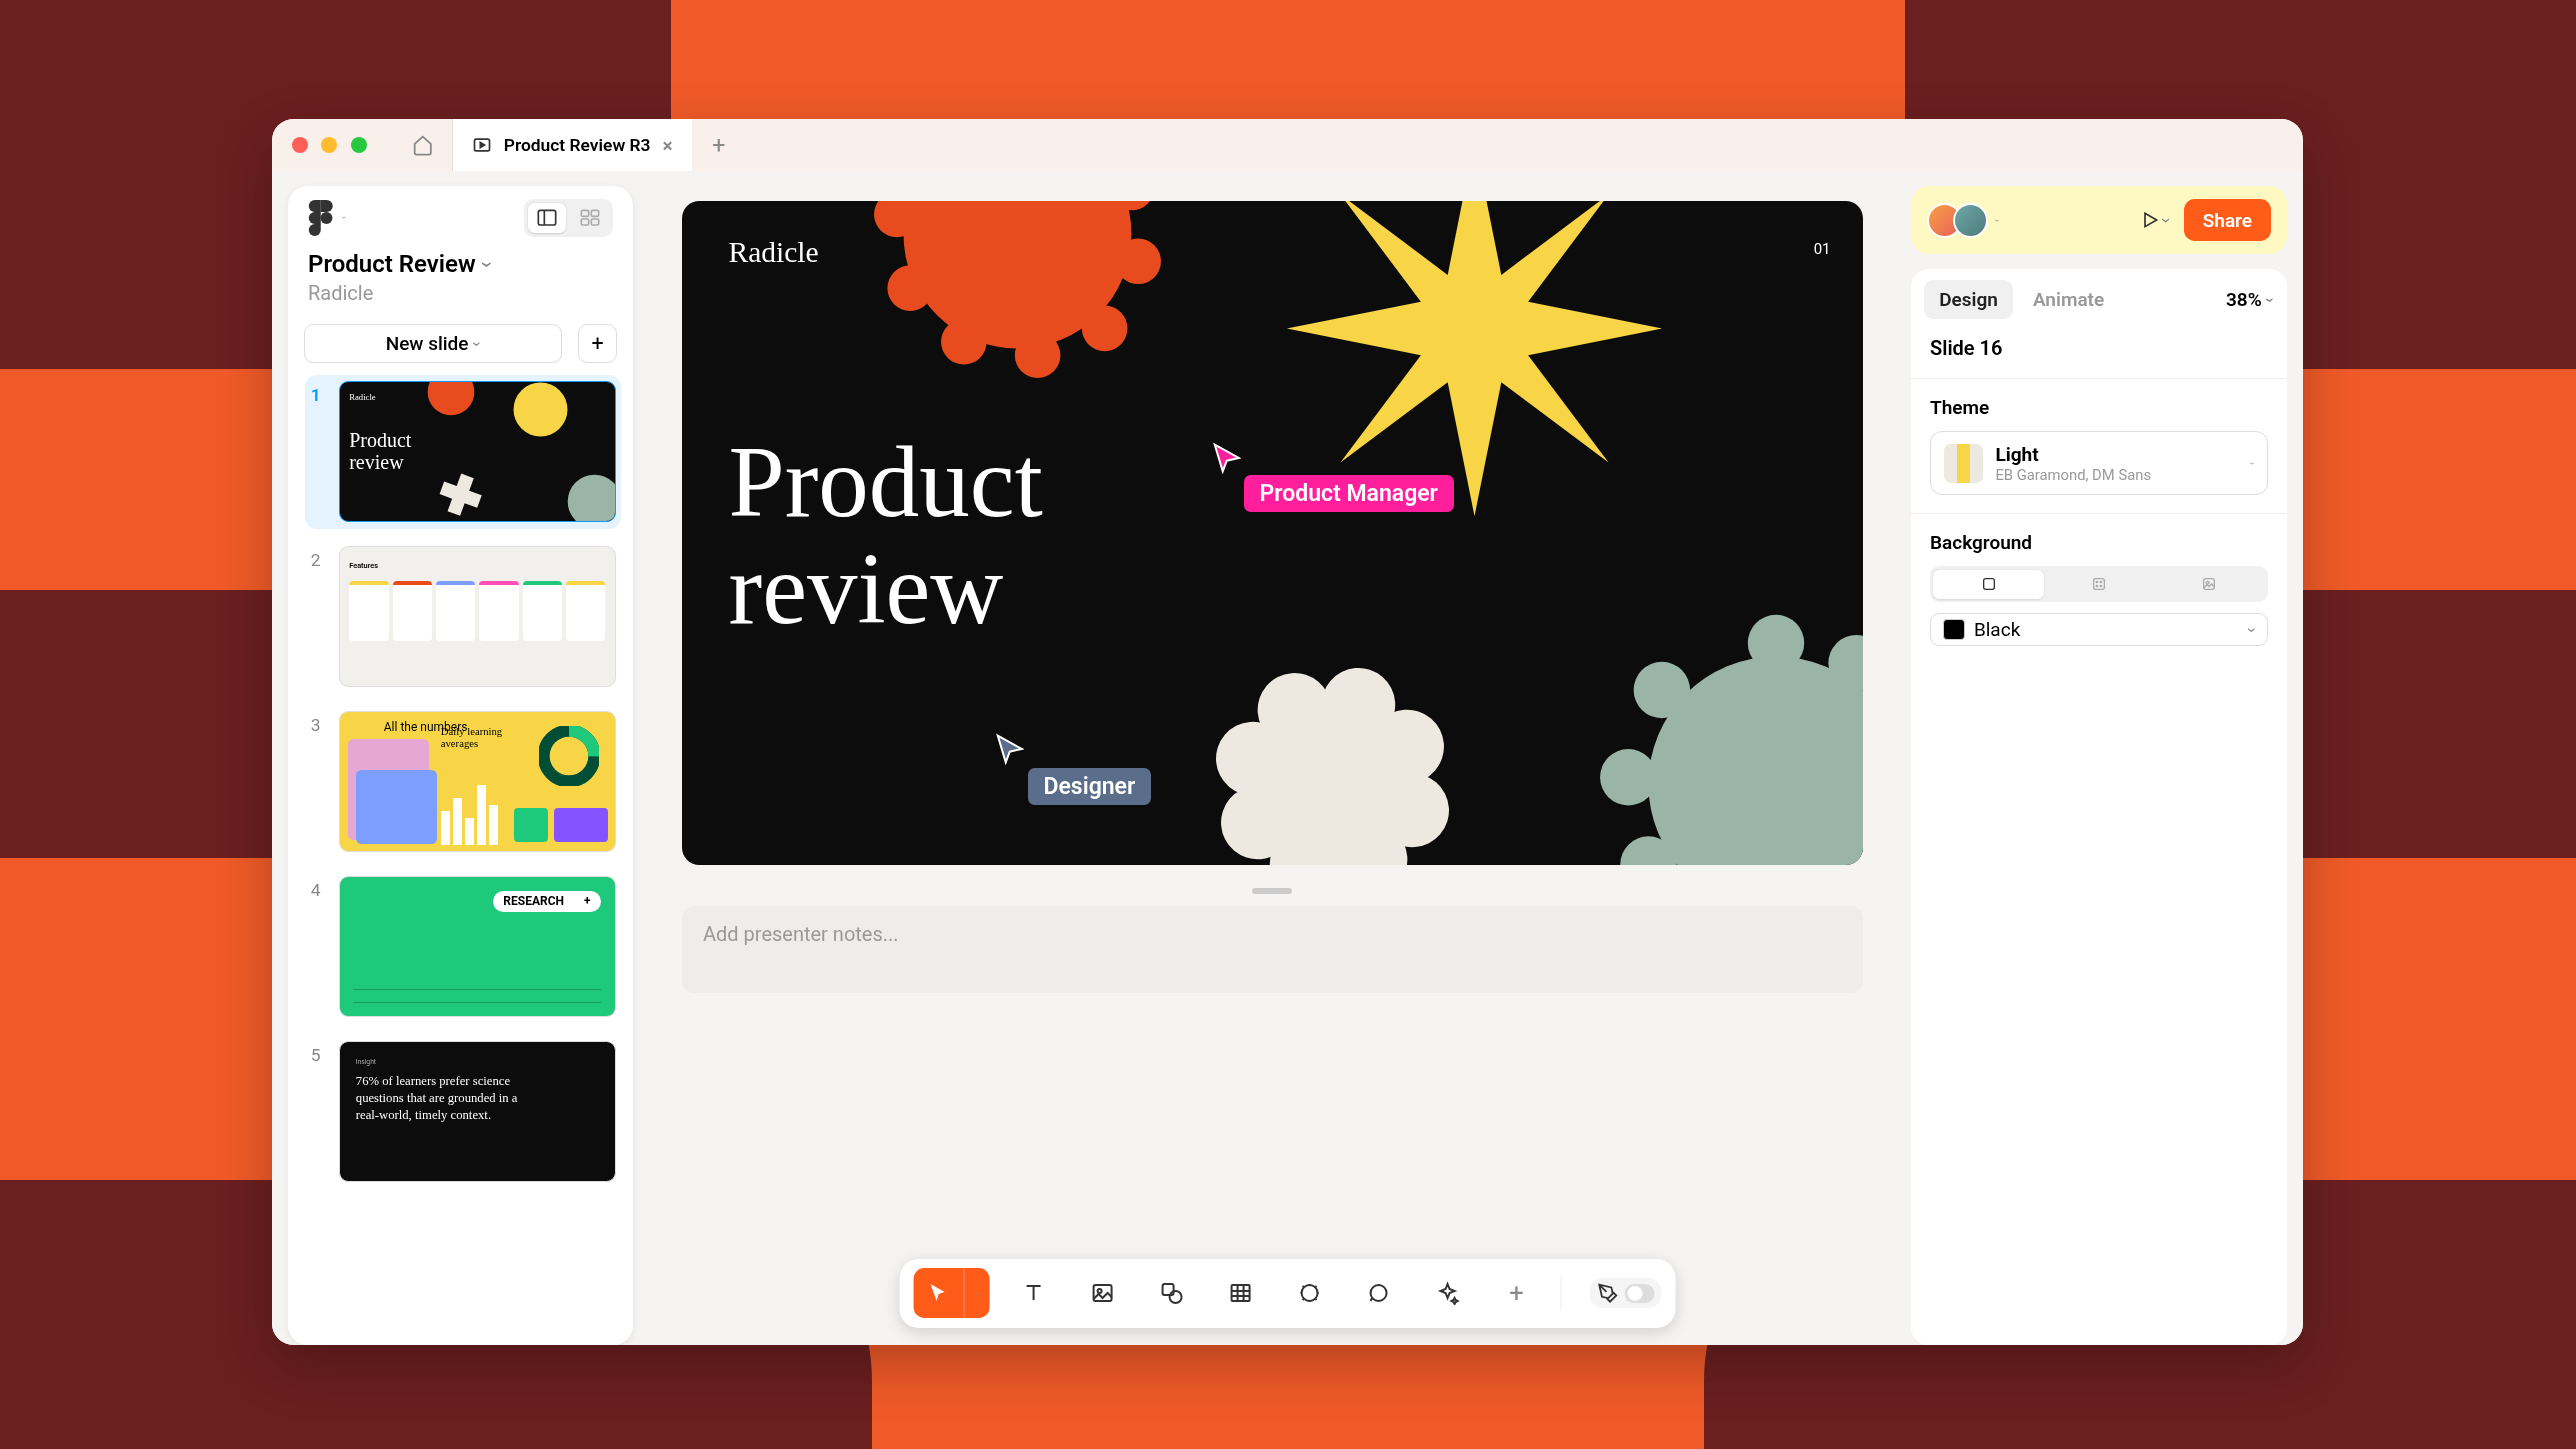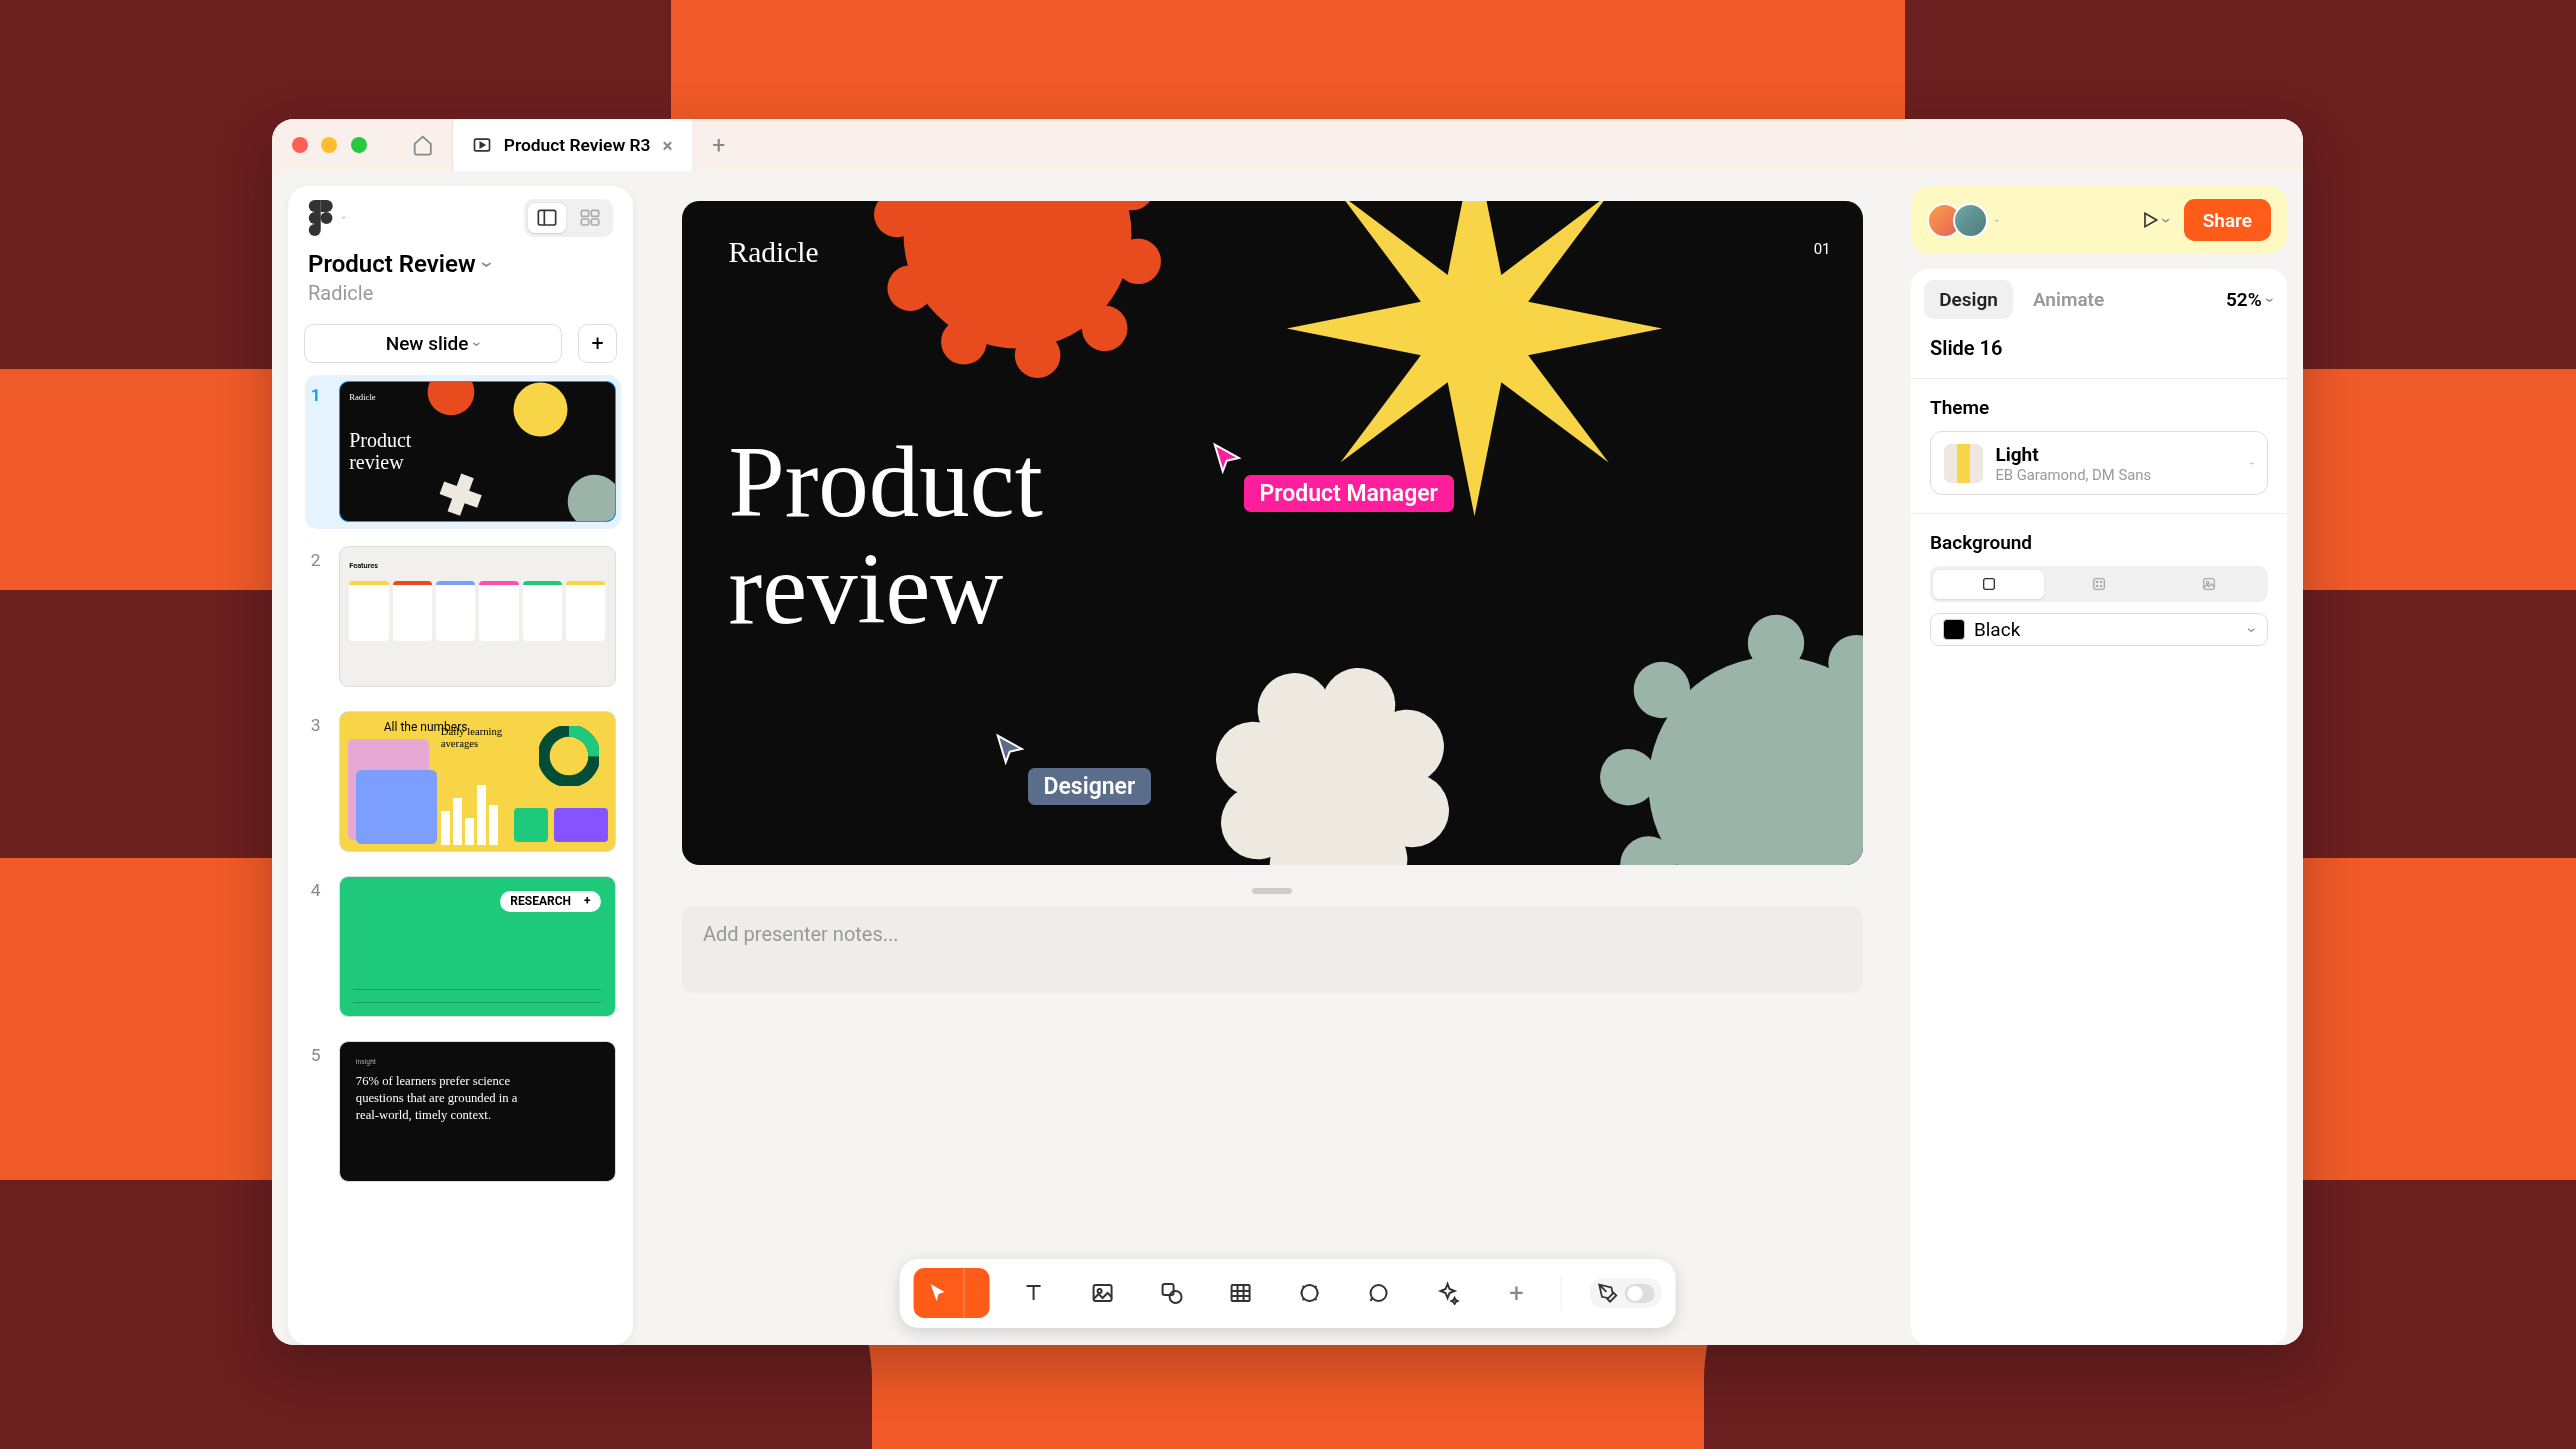--- a/index.html
+++ b/index.html
@@ -529,21 +529,21 @@
                 <circle cx="45" cy="45" r="38" fill="none" stroke="#014D36" stroke-width="18"></circle>
                 <circle cx="45" cy="45" r="38" fill="none" stroke="#1FC97B" stroke-width="18" stroke-dasharray="60 180" transform="rotate(-90 45 45)"></circle>
               </svg>
             <div style="position:absolute;right:6.7px;bottom:9.4px;width:54px;height:34px;background:#8553FF;border-radius:4px;"></div>
             <div style="position:absolute;right:67px;bottom:9.4px;width:34px;height:34px;background:#1FC97B;border-radius:4px;"></div>
           </div>
         </div>
         <div class="thumb-item">
           <div class="thumb-num">4</div>
           <div class="thumb-preview thumb-4">
-            <div style="position:absolute;right:13.4px;top:13.4px;background:#fff;padding:3.4px 10.7px;border-radius:13.4px;font-size:12px;font-weight:700;display:flex;align-items:center;gap:13px;">
+            <div style="position:absolute;right:13.4px;top:13.4px;background:#fff;padding:3.4px 10.7px;border-radius:13.4px;font-size:12px;font-weight:700;display:flex;align-items:center;gap:20px;">
                 <span>RESEARCH</span>
                 <span>+</span>
               </div>
             <div style="position:absolute;left:13.4px;right:13.4px;bottom:27px;height:0.7px;background:rgba(0,0,0,0.2);"></div>
             <div style="position:absolute;left:13.4px;right:13.4px;bottom:13.4px;height:0.7px;background:rgba(0,0,0,0.2);"></div>
           </div>
         </div>
         <div class="thumb-item">
           <div class="thumb-num">5</div>
           <div class="thumb-preview thumb-5">
@@ -640,21 +640,21 @@
           </div>
           <div class="share-btn">Share</div>
         </div>
       </div>
 
       <div class="rp-main">
         <div class="rp-tabs">
           <div class="rp-tab active">Design</div>
           <div class="rp-tab">Animate</div>
           <div class="rp-zoom">
-            <span>52%</span>
+            <span>38%</span>
             <span class="chevron-icon"></span>
           </div>
         </div>
 
         <div class="rp-slide-label">Slide 16</div>
 
         <div class="rp-section">
           <div class="rp-section-title">Theme</div>
           <div class="theme-box">
             <div class="theme-swatch">

